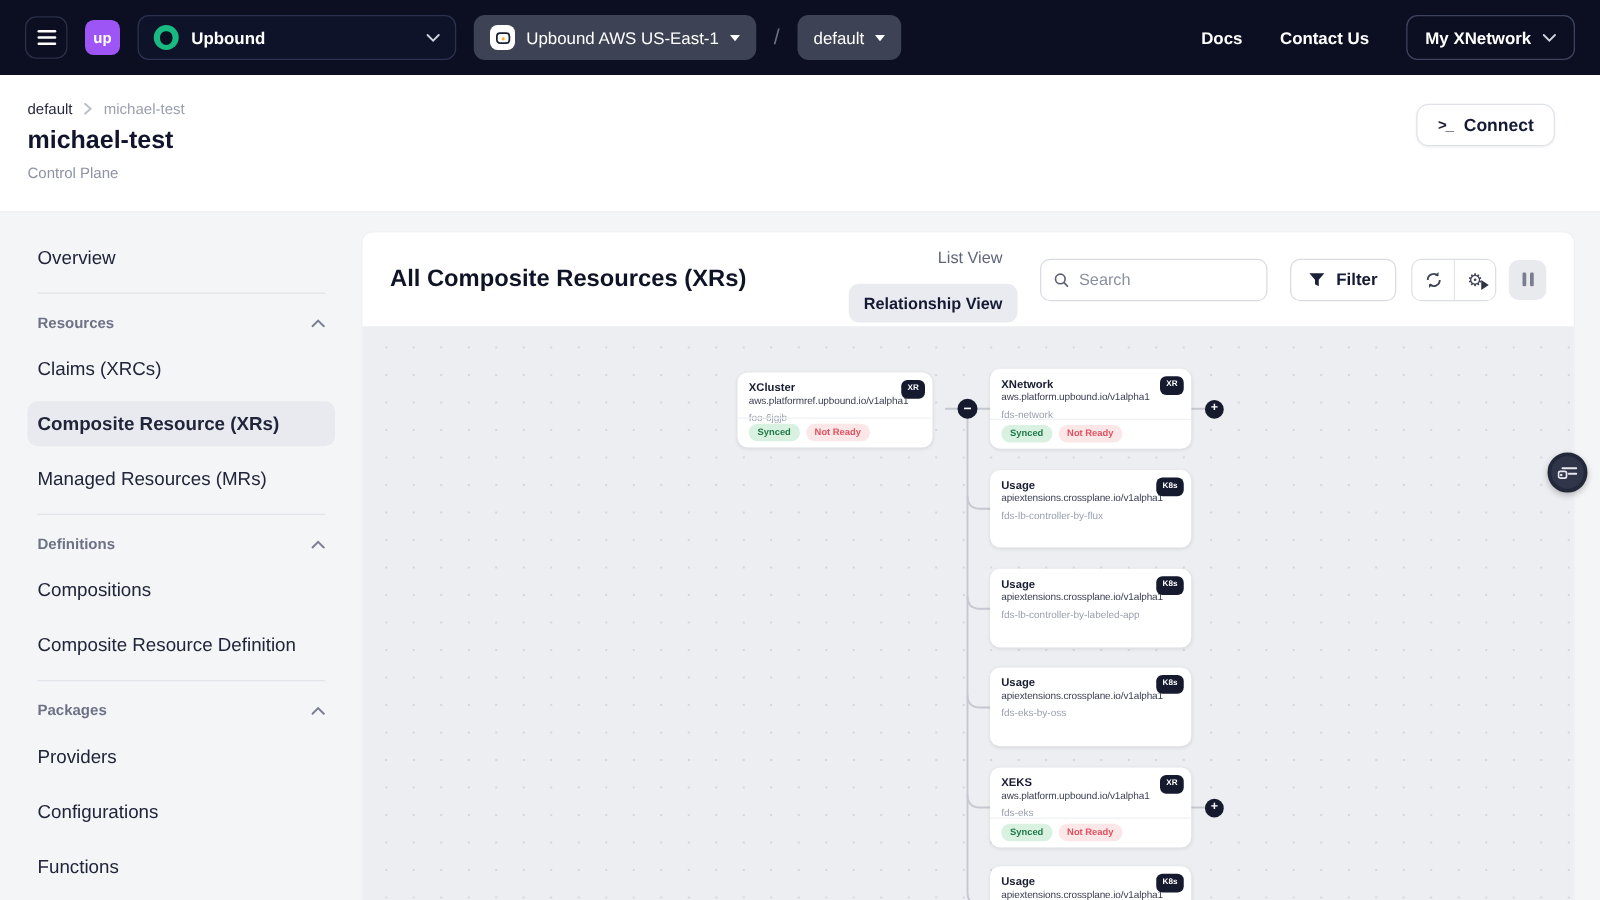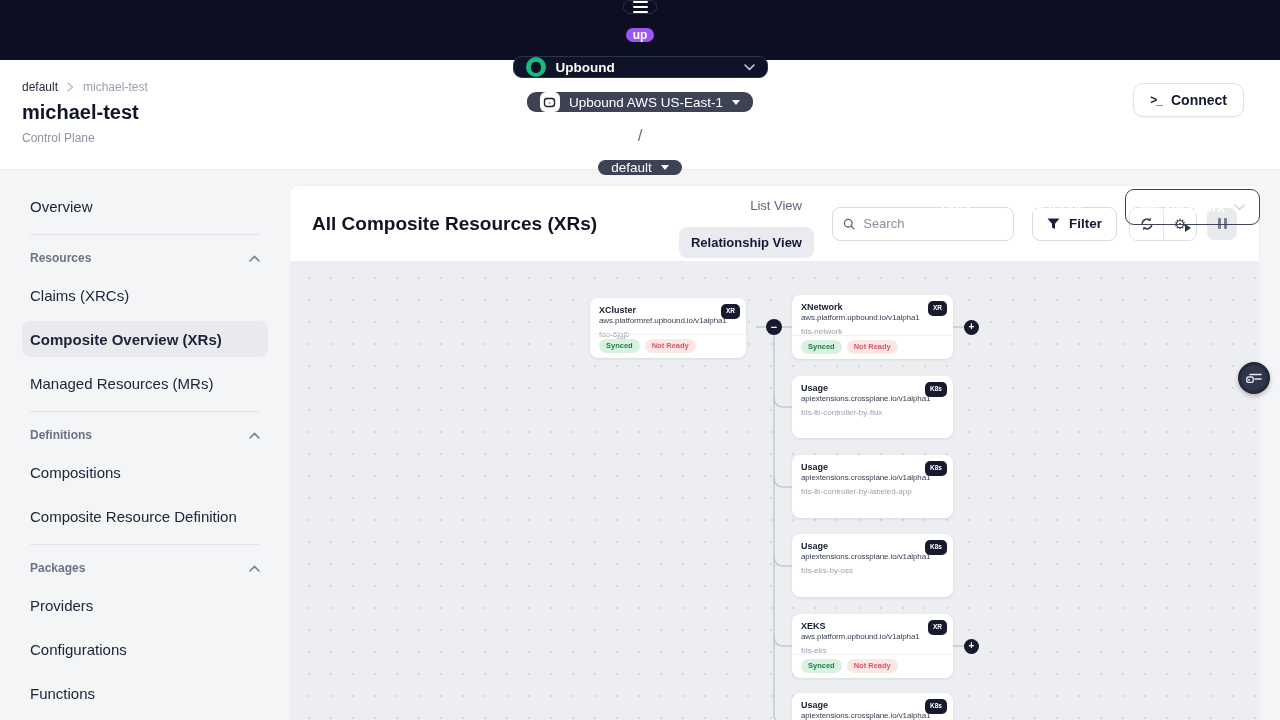--- a/index.html
+++ b/index.html
@@ -1,32 +1,32 @@
 <!DOCTYPE html>
 <html><head>
 <meta charset="utf-8">
 <style>
   * { box-sizing: border-box; margin: 0; padding: 0; }
   html,body { width:1280px; height:720px; overflow:hidden; }
   body { font-family:"Liberation Sans", sans-serif; background:#f4f5f7; position:relative; }
 
   
-  .navbar { height:60px; background:#0b0f21; display:flex; align-items:center; padding:0 20px; gap:14px; position:relative; z-index:5;flex-direction:column; }
+  .navbar { height:60px; background:#0b0f21; display:flex; align-items:center; padding:0 20px; gap:14px; position:relative; z-index:5; }
   .menu-btn { width:34px; height:34px; border:1px solid #2b3049; border-radius:9px; display:flex; flex-direction:column; justify-content:center; align-items:center; gap:3px; cursor:pointer; background:transparent; }
   .menu-btn span { width:15px; height:2px; background:#fff; border-radius:2px; }
   .logo { width:28px; height:28px; border-radius:7px; background:#9e55f6; color:#fff; font-weight:bold; font-size:12px; display:flex; align-items:center; justify-content:center; }
   .org-select { height:36px; width:255px; border:1px solid #2c3150; border-radius:9px; display:flex; align-items:center; gap:10px; padding:0 12px; color:#fff; font-size:13.5px; font-weight:bold; background:#0e1329; cursor:pointer; }
   .org-ball { width:20px; height:20px; border-radius:50%; background:#19b981; display:flex; align-items:center; justify-content:center; }
   .org-ball i { display:block; width:10px; height:11px; background:#0b0f21; border-radius:45% 45% 50% 50%; }
   .chev { margin-left:auto; }
   .pill { height:36px; background:#3d4354; border-radius:9px; display:flex; align-items:center; gap:9px; padding:0 13px; color:#fff; font-size:13.5px; font-weight:normal; cursor:pointer; }
   .space-ico { width:20px; height:20px; background:#fff; border-radius:6px; display:flex; align-items:center; justify-content:center; }
   .caret-down { width:0; height:0; border-left:4px solid transparent; border-right:4px solid transparent; border-top:5px solid #fff; }
   .slash { color:#6a7088; font-size:17px; }
-  .nav-right { margin-left:auto; display:flex; align-items:center; gap:40px;justify-content:center; }
+  .nav-right { margin-left:auto; display:flex; align-items:center; gap:30px;justify-content:center; }
   .nav-link { color:#fff; font-size:13.5px; font-weight:bold; cursor:pointer; }
   .account-btn { height:36px; border:1px solid #3e4460; border-radius:9px; display:flex; align-items:center; gap:9px; padding:0 14px; color:#fff; font-size:13.5px; font-weight:bold; cursor:pointer; background:transparent; }
 
   
   .page-header { height:110px; background:#fff; padding:20px 36px 0 22px; position:relative; border-bottom:1px solid #ececf0; }
   .crumbs { display:flex; align-items:center; gap:9px; font-size:12px; }
   .crumb-parent { color:#262b3f; cursor:pointer; }
   .crumb-current { color:#9aa0ae; }
   .page-title { font-size:20px; font-weight:bold; color:#10152b; margin-top:7px; }
   .page-sub { font-size:12px; color:#8d93a3; margin-top:7px; }
@@ -149,21 +149,21 @@
   <div class="side-item">Overview</div>
   <div id="sidebar-sections">
       <div class="side-divider"></div>
       <div class="side-section-head">
         <span>Resources</span>
         <svg width="11" height="7" viewBox="0 0 11 7">
           <path d="M1 6l4.5-4.5L10 6" stroke="#7b7f92" stroke-width="1.6" fill="none" stroke-linecap="round"></path>
         </svg>
       </div>
       <div class="side-item">Claims (XRCs)</div>
-      <div class="side-item active">Composite Overview (XRs)</div>
+      <div class="side-item active">Composite Resource (XRs)</div>
       <div class="side-item">Managed Resources (MRs)</div>
       <div class="side-divider"></div>
       <div class="side-section-head">
         <span>Definitions</span>
         <svg width="11" height="7" viewBox="0 0 11 7">
           <path d="M1 6l4.5-4.5L10 6" stroke="#7b7f92" stroke-width="1.6" fill="none" stroke-linecap="round"></path>
         </svg>
       </div>
       <div class="side-item">Compositions</div>
       <div class="side-item">Composite Resource Definition</div>

